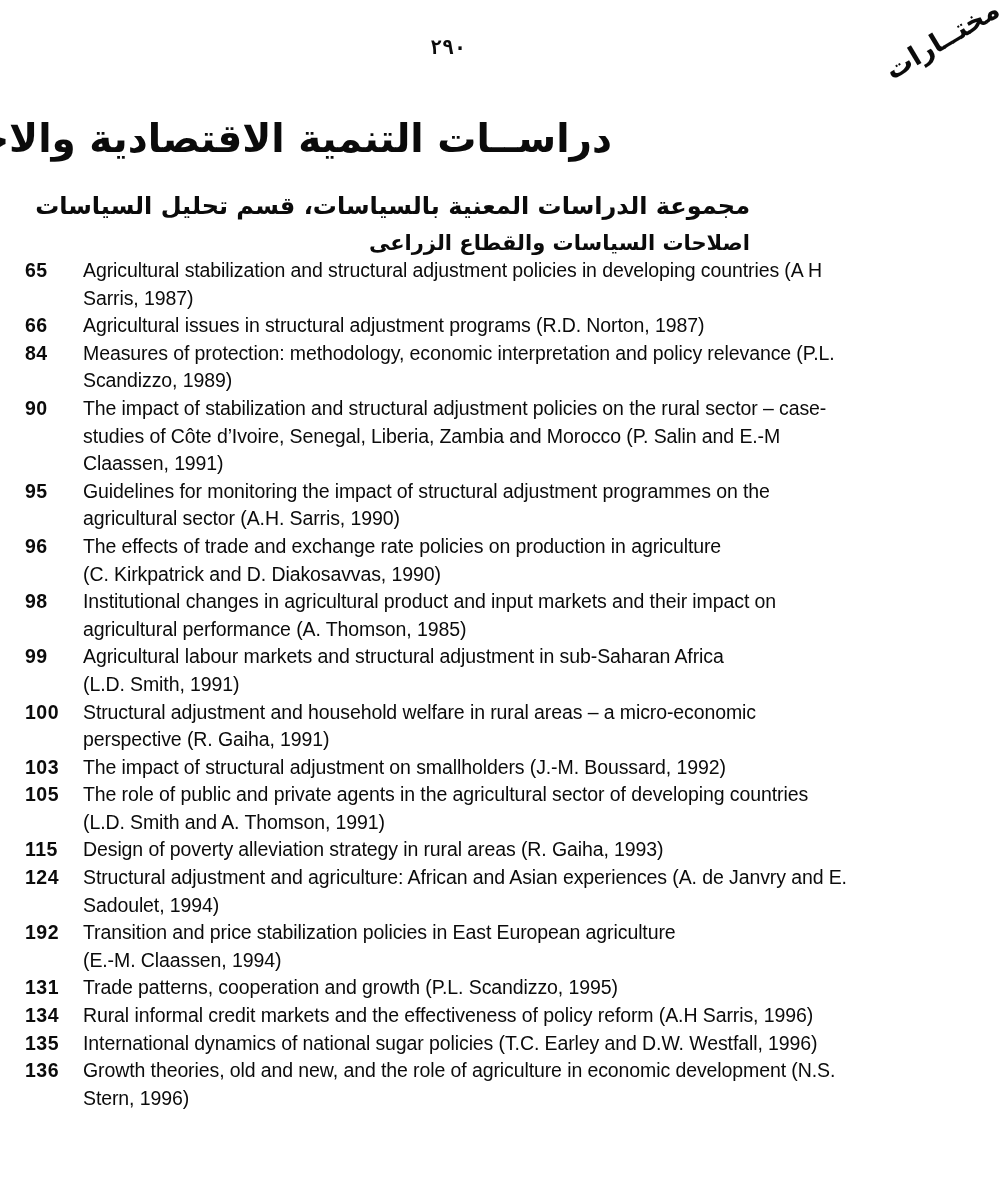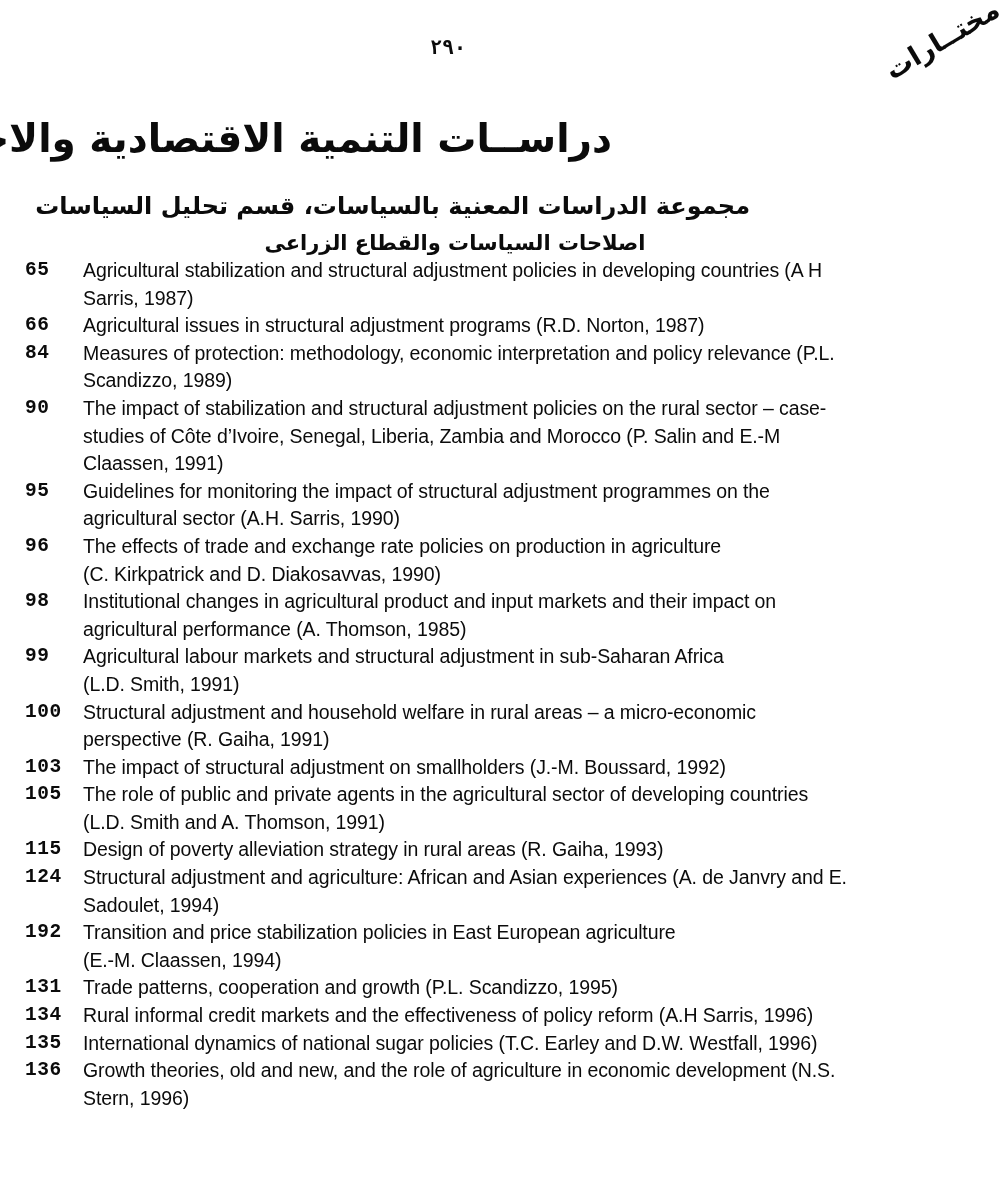--- a/index.html
+++ b/index.html
@@ -58,21 +58,21 @@
     direction: rtl;
     text-align: left;
     line-height: 72px;
     white-space: nowrap;
   }
   .subtitle-group {
     position: absolute;
     top: 186px;
     left: 160px;
     width: 590px;
-    text-align: center;
+    text-align: right;
     font-family: "DejaVu Sans", sans-serif;
     font-weight: 700;
     direction: rtl;
   }
   .subtitle-line1 {
     font-size: 24px;
     line-height: 40px;
     white-space: nowrap;
   }
   .subtitle-line2 {
@@ -89,21 +89,20 @@
   .pub-row {
     display: flex;
     align-items: flex-start;
   }
   .pub-number {
     flex: 0 0 58px;
     font-size: 19.5px;
     font-weight: 700;
     line-height: 27.6px;
     letter-spacing: 0.5px;
-    font-family: Liberation Mono, monospace;
   }
   .pub-text {
     flex: 1 1 auto;
     font-size: 19.5px;
     line-height: 27.6px;
     white-space: pre-line;
     letter-spacing: -0.1px;
   }
 </style>
 </head>

